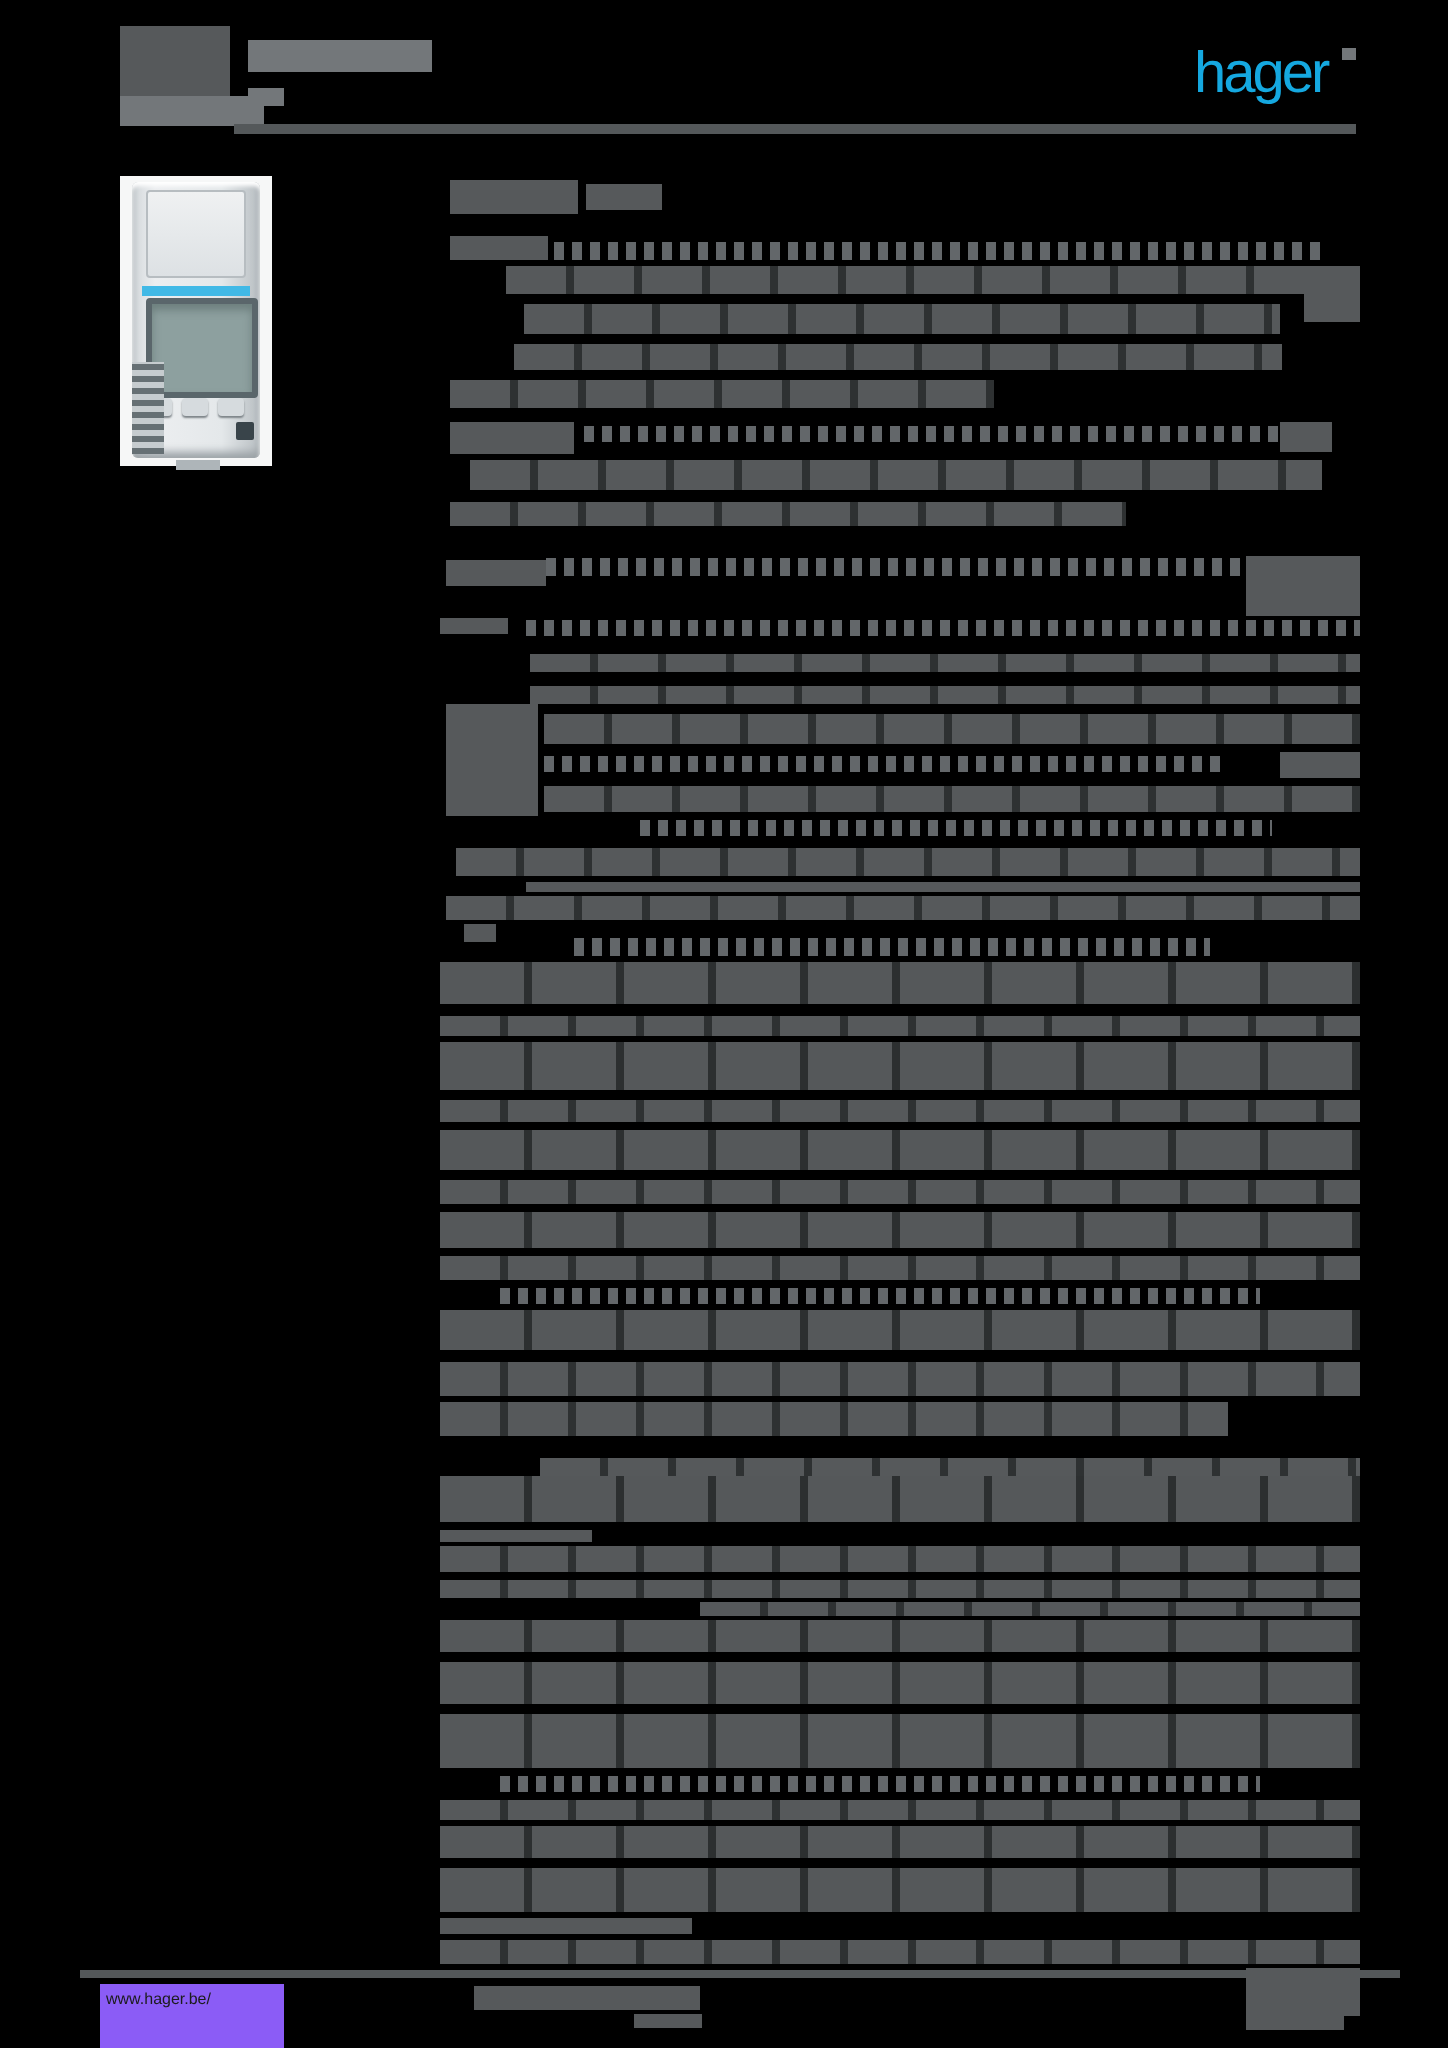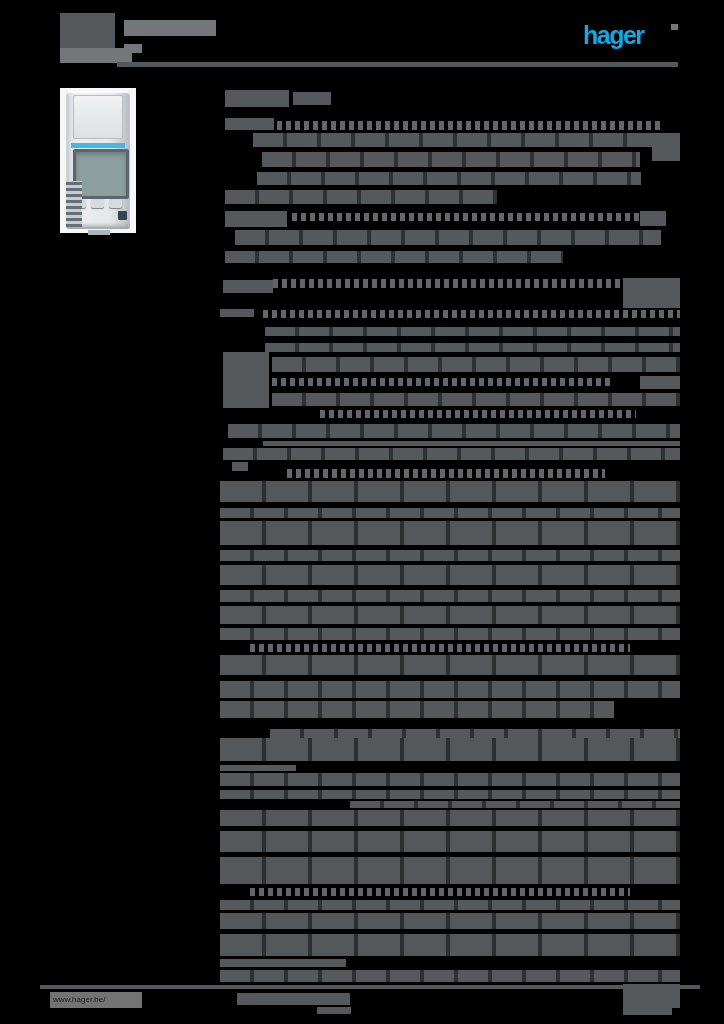--- a/index.html
+++ b/index.html
@@ -5,42 +5,42 @@
   html,body{margin:0;padding:0;background:#000;}
   .page{position:relative;width:724px;height:1024px;background:#000000;overflow:hidden;
         font-family:"Liberation Sans", sans-serif;}
   .bar{position:absolute;}
   .k-solid{background:#56595b;}
   .k-light{background:#73777a;}
   .k-rule{background:#54585a;}
   .k-dash{background:repeating-linear-gradient(90deg,#63676a 0 5px,rgba(0,0,0,0) 5px 9px);}
   .k-dense{background:repeating-linear-gradient(90deg,#56595b 0 30px,#2e3132 30px 34px);}
   .k-dense2{background:repeating-linear-gradient(90deg,#55585a 0 42px,#2c2f30 42px 46px);}
-  .logo{position:absolute;left:583px;top:23px;font-size:25px;font-weight:bold;
+  .logo{position:absolute;left:597px;top:23px;font-size:29px;font-weight:normal;
         letter-spacing:-1.5px;line-height:1;}
   
   .photo{position:absolute;left:60px;top:88px;width:76px;height:145px;background:#f6f7f7;}
   .m-body{position:absolute;left:6px;top:3px;width:64px;height:138px;border-radius:3px;
           background:linear-gradient(90deg,#d3d8db 0,#eceef0 18%,#e4e8ea 70%,#b9bfc3 100%);
           box-shadow:inset 0 2px 2px #fff, inset 0 -3px 4px #9aa1a5;}
   .m-top{position:absolute;left:7px;top:4px;width:48px;height:42px;border-radius:2px;
          background:linear-gradient(180deg,#eff1f2,#dde1e4);border:1px solid #b7bdc1;}
   .m-stripe{position:absolute;left:5px;top:52px;width:54px;height:5px;background:#41b9e6;}
   .m-lcd{position:absolute;left:7px;top:58px;width:50px;height:44px;background:#8da09f;
          border:3px solid #5a666b;border-radius:2px;
          box-shadow:inset 0 3px 4px #6d7f7e;}
   .m-btns{position:absolute;left:7px;top:108px;width:50px;height:10px;display:flex;gap:5px;}
   .m-btns i{display:block;width:13px;height:9px;background:#d6dbde;border-radius:2px;
             box-shadow:0 1px 1px #7d8488;}
   .m-vents{position:absolute;left:0px;top:90px;width:16px;height:46px;
            background:repeating-linear-gradient(0deg,#667074 0 3px,#c6cccf 3px 6px);}
   .m-seal{position:absolute;left:52px;top:120px;width:9px;height:9px;background:#39444a;border-radius:1px;}
   .m-clip{position:absolute;left:22px;top:139px;width:22px;height:5px;background:#aeb5b9;}
   
-  .furl{position:absolute;left:50px;top:992px;width:92px;height:16px;background:#737373;}
+  .furl{position:absolute;left:50px;top:992px;width:92px;height:32px;background:#8b5cf6;}
   .furl span{display:block;margin:3px 0 0 3px;font-size:8px;line-height:9px;color:#1c1c1c;}
 </style>
 </head>
 <body>
 
 <div class="page">
 
   <div id="bar-layer">
       <div class="bar k-solid" style="left: 60px; top: 13px; width: 55px; height: 35px;"></div>
       <div class="bar k-light" style="left: 60px; top: 48px; width: 72px; height: 15px;"></div>

